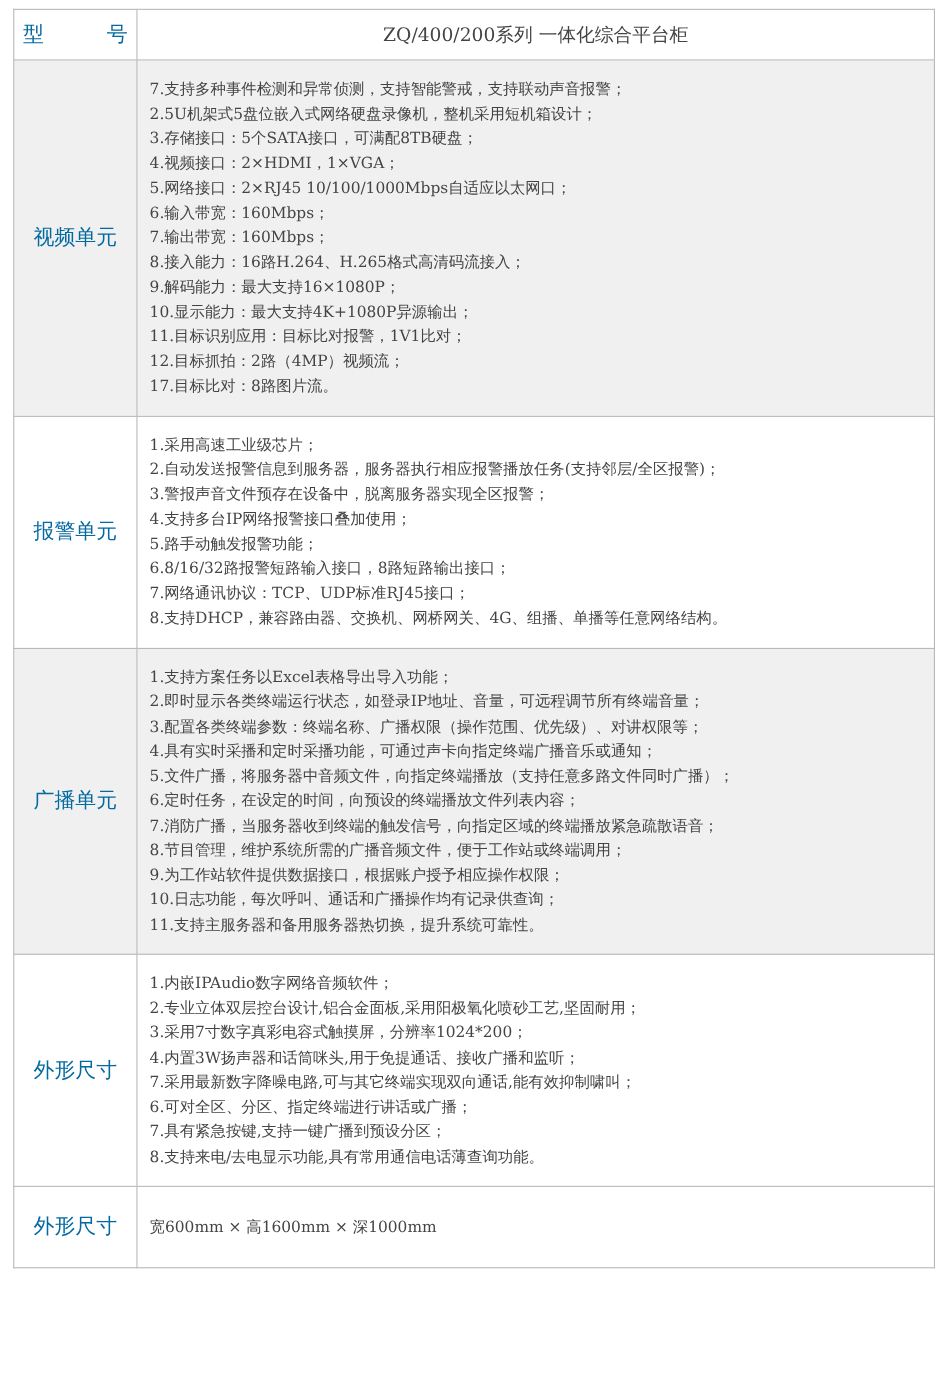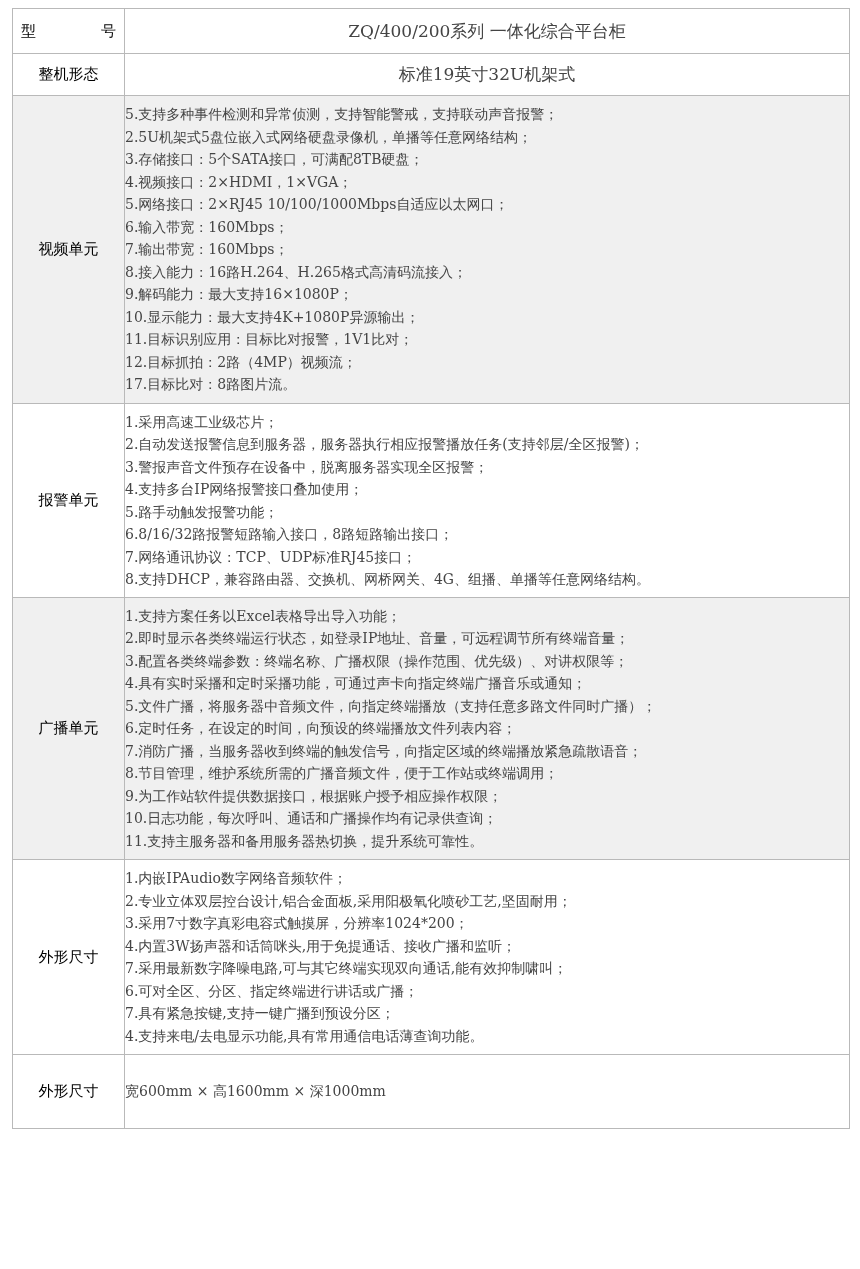--- a/index.html
+++ b/index.html
@@ -1,50 +1,46 @@
 <!DOCTYPE html>
 <html><head>
 <meta charset="utf-8">
 <style>
   html, body { margin: 0; padding: 0; background: #ffffff; }
   body { width: 860px; height: 1269px; position: relative; overflow: hidden;
          font-family: "DejaVu Serif", "Liberation Serif", serif; }
   table.spec { position: absolute; left: 12px; top: 8px; width: 838px;
                border-collapse: collapse; table-layout: fixed; }
-  table.spec td { border: 1px solid #b9b9b9; padding: 0; vertical-align: middle; }
-  td.label { width: 95px; color: #000000; font-family: "DejaVu Sans", "Liberation Sans", sans-serif;
-             font-size: 15px; text-align: center; line-height: 27px; }
+  table.spec td { border: 1px solid #b9b9b9; padding: 11px; vertical-align: middle; }
+  td.label { width: 95px; color: #0369a1; font-family: "DejaVu Sans", "Liberation Sans", sans-serif;
+             font-size: 19px; text-align: center; line-height: 27px; }
   td.label.spread { text-align: justify; text-align-last: justify; padding: 0 8px; }
   td.value { color: #444444; font-size: 14px; padding-left: 6px; }
   td.value.center { text-align: center; font-size: 17px; }
   .gray { background: #f0f0f0; }
   .white { background: #ffffff; }
   ul.items { list-style: none; margin: 0; padding: 4px 0 4px 0; }
   ul.items li { line-height: 22.5px; white-space: nowrap; letter-spacing: 0px; }
   .power li { line-height: 24px; }
 </style>
 </head>
 <body>
 
 <table class="spec">
   <tbody>
       <tr class="white" style="height:45px;">
     <td class="label spread">型　号</td>
     <td class="value center">ZQ/400/200系列 一体化综合平台柜</td>
   </tr>
-  <tr class="white" style="height:42px;">
-    <td class="label">整机形态</td>
-    <td class="value center">标准19英寸32U机架式</td>
-  </tr>
   <tr class="gray" style="height:308px;">
     <td class="label">视频单元</td>
     <td class="value">
       <ul class="items">
-        <li>5.支持多种事件检测和异常侦测，支持智能警戒，支持联动声音报警；</li>
-        <li>2.5U机架式5盘位嵌入式网络硬盘录像机，单播等任意网络结构；</li>
+        <li>7.支持多种事件检测和异常侦测，支持智能警戒，支持联动声音报警；</li>
+        <li>2.5U机架式5盘位嵌入式网络硬盘录像机，整机采用短机箱设计；</li>
         <li>3.存储接口：5个SATA接口，可满配8TB硬盘；</li>
         <li>4.视频接口：2×HDMI，1×VGA；</li>
         <li>5.网络接口：2×RJ45 10/100/1000Mbps自适应以太网口；</li>
         <li>6.输入带宽：160Mbps；</li>
         <li>7.输出带宽：160Mbps；</li>
         <li>8.接入能力：16路H.264、H.265格式高清码流接入；</li>
         <li>9.解码能力：最大支持16×1080P；</li>
         <li>10.显示能力：最大支持4K+1080P异源输出；</li>
         <li>11.目标识别应用：目标比对报警，1V1比对；</li>
         <li>12.目标抓拍：2路（4MP）视频流；</li>
@@ -89,21 +85,21 @@
     <td class="label">外形尺寸</td>
     <td class="value">
       <ul class="items">
         <li>1.内嵌IPAudio数字网络音频软件；</li>
         <li>2.专业立体双层控台设计,铝合金面板,采用阳极氧化喷砂工艺,坚固耐用；</li>
         <li>3.采用7寸数字真彩电容式触摸屏，分辨率1024*200；</li>
         <li>4.内置3W扬声器和话筒咪头,用于免提通话、接收广播和监听；</li>
         <li>7.采用最新数字降噪电路,可与其它终端实现双向通话,能有效抑制啸叫；</li>
         <li>6.可对全区、分区、指定终端进行讲话或广播；</li>
         <li>7.具有紧急按键,支持一键广播到预设分区；</li>
-        <li>4.支持来电/去电显示功能,具有常用通信电话薄查询功能。</li>
+        <li>8.支持来电/去电显示功能,具有常用通信电话薄查询功能。</li>
       </ul>
     </td>
   </tr>
   <tr class="white" style="height:74px;">
     <td class="label">外形尺寸</td>
     <td class="value">宽600mm × 高1600mm × 深1000mm</td>
   </tr>
 </tbody>
   </table>
 

